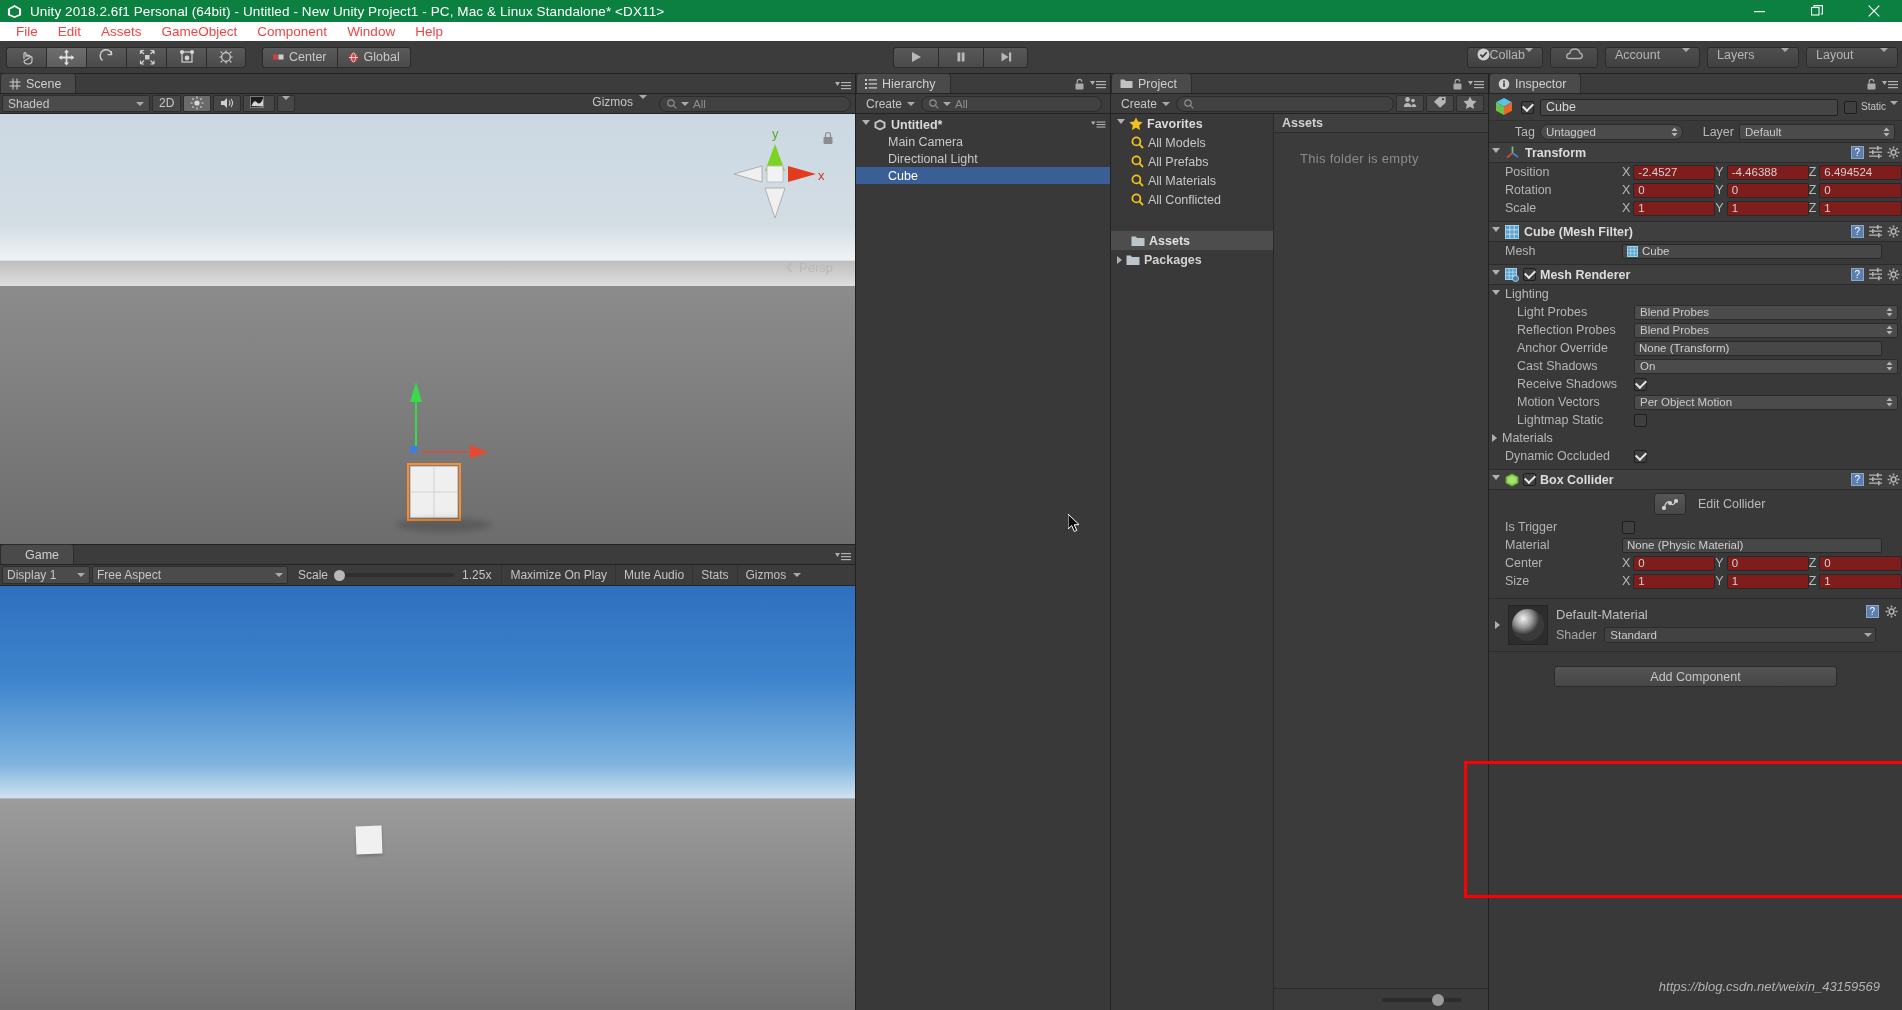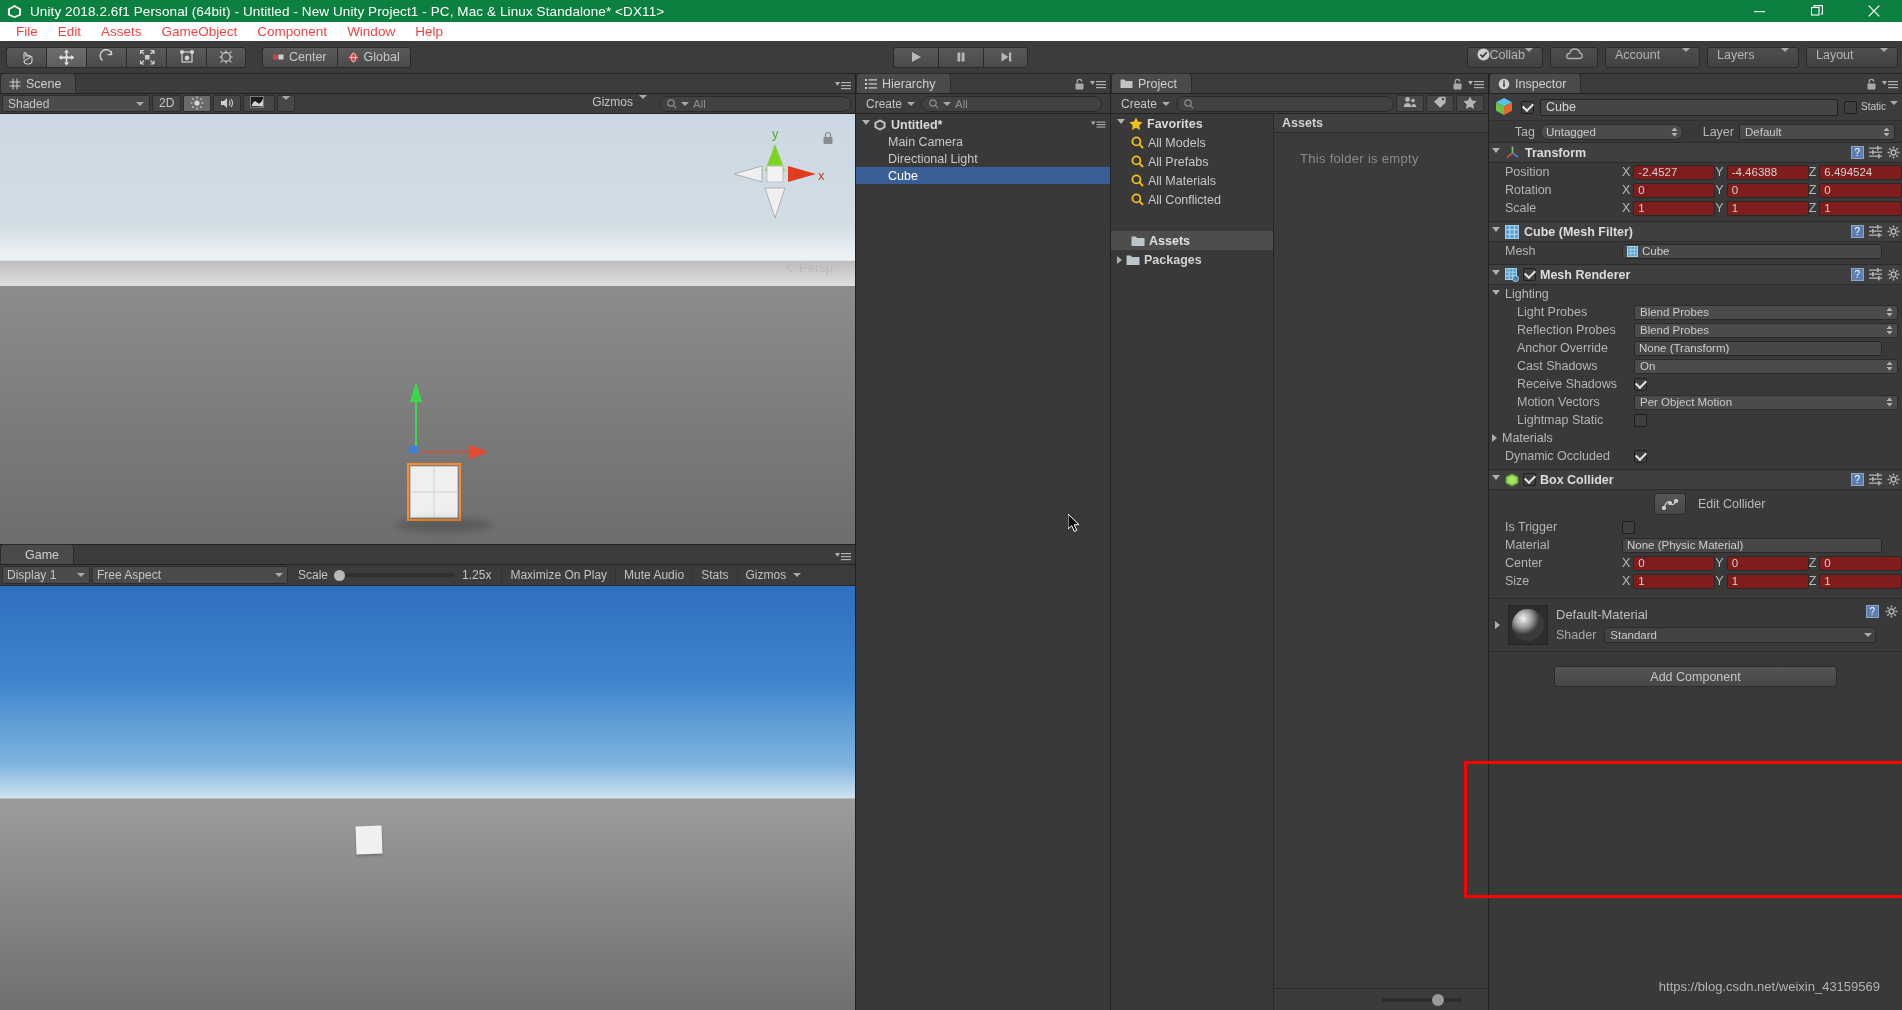--- a/index.html
+++ b/index.html
@@ -131,21 +131,21 @@
               font-size:11.5px; padding:0 4px; display:flex; align-items:center; gap:4px;}
   .infobox { margin:5px 26px 4px 26px; background:#424242; border:1px solid #2d2d2d; border-radius:3px;
              display:flex; gap:9px; padding:7px 9px; font-size:11.5px; color:#b5b5b5; line-height:1.35;}
   .warn-ico { width:18px;height:18px; flex:none;}
   .addcomp { width:283px; height:21px; margin:14px auto 0; background:linear-gradient(#545454,#464646);
              border:1px solid #2b2b2b; border-radius:3px; display:flex; align-items:center; justify-content:center;
              color:#c6c6c6; font-size:12.5px;}
   .matblock { display:flex; align-items:flex-start; gap:8px; padding:6px 4px 6px 6px; position:relative;}
   .matprev { width:40px;height:40px; background:#2d2d2d; border:1px solid #242424; display:flex;align-items:center;justify-content:center;}
   .redbox { position:absolute; border:3px solid #ff0000; pointer-events:none; }
-  .watermark { position:absolute; right:22px; bottom:16px; color:#b3b3b3; font-size:13px; }
+  .watermark { position:absolute; right:22px; bottom:16px; color:#b3b3b3; font-size:13px;font-style:italic; }
 </style>
 </head>
 <body>
 
 <div class="titlebar">
   <span class="title-icon">
     <svg width="15" height="15" viewBox="0 0 16 16">
         <polygon points="8,1 15,5 15,12 8,15 1,12 1,5" fill="#ffffff"></polygon>
         <polygon points="8,3.2 12.8,5.9 12.8,11 8,13 3.2,11 3.2,5.9" fill="#0c8040"></polygon>
       </svg>

